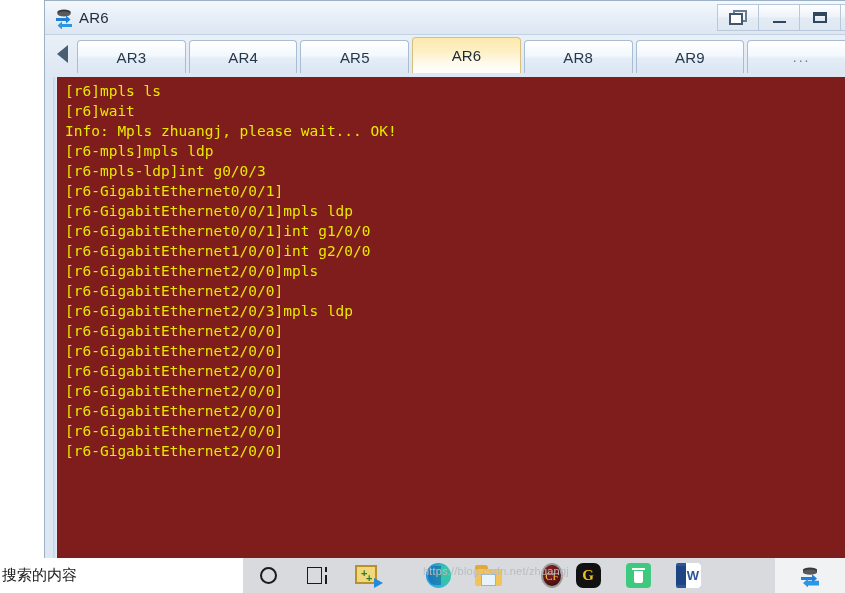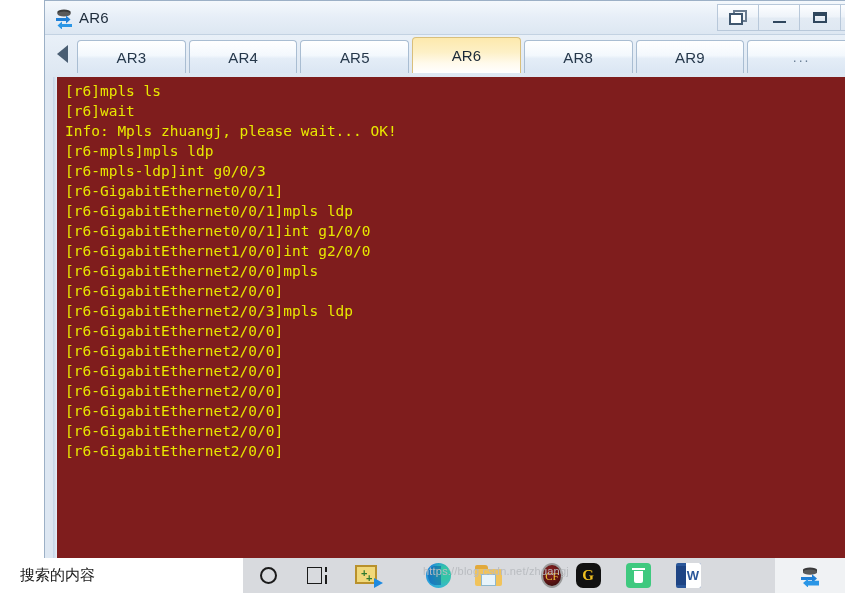--- a/index.html
+++ b/index.html
@@ -251,21 +251,21 @@
     background: #ffffff;
     display: flex;
     align-items: center;
   }
   .tb-search {
     width: 243px;
     height: 19px;
     background: #ffffff;
     display: flex;
     align-items: center;
-    padding-left: 20px;
+    padding-left: 2px;
     box-sizing: border-box;
     font-size: 15px;
     color: #1a1a1a;
     font-family: "DejaVu Sans", sans-serif;
   }
   .tb-icons {
     flex: 1 1 auto;
     height: 35px;
     background: #d8dade;
     display: flex;

